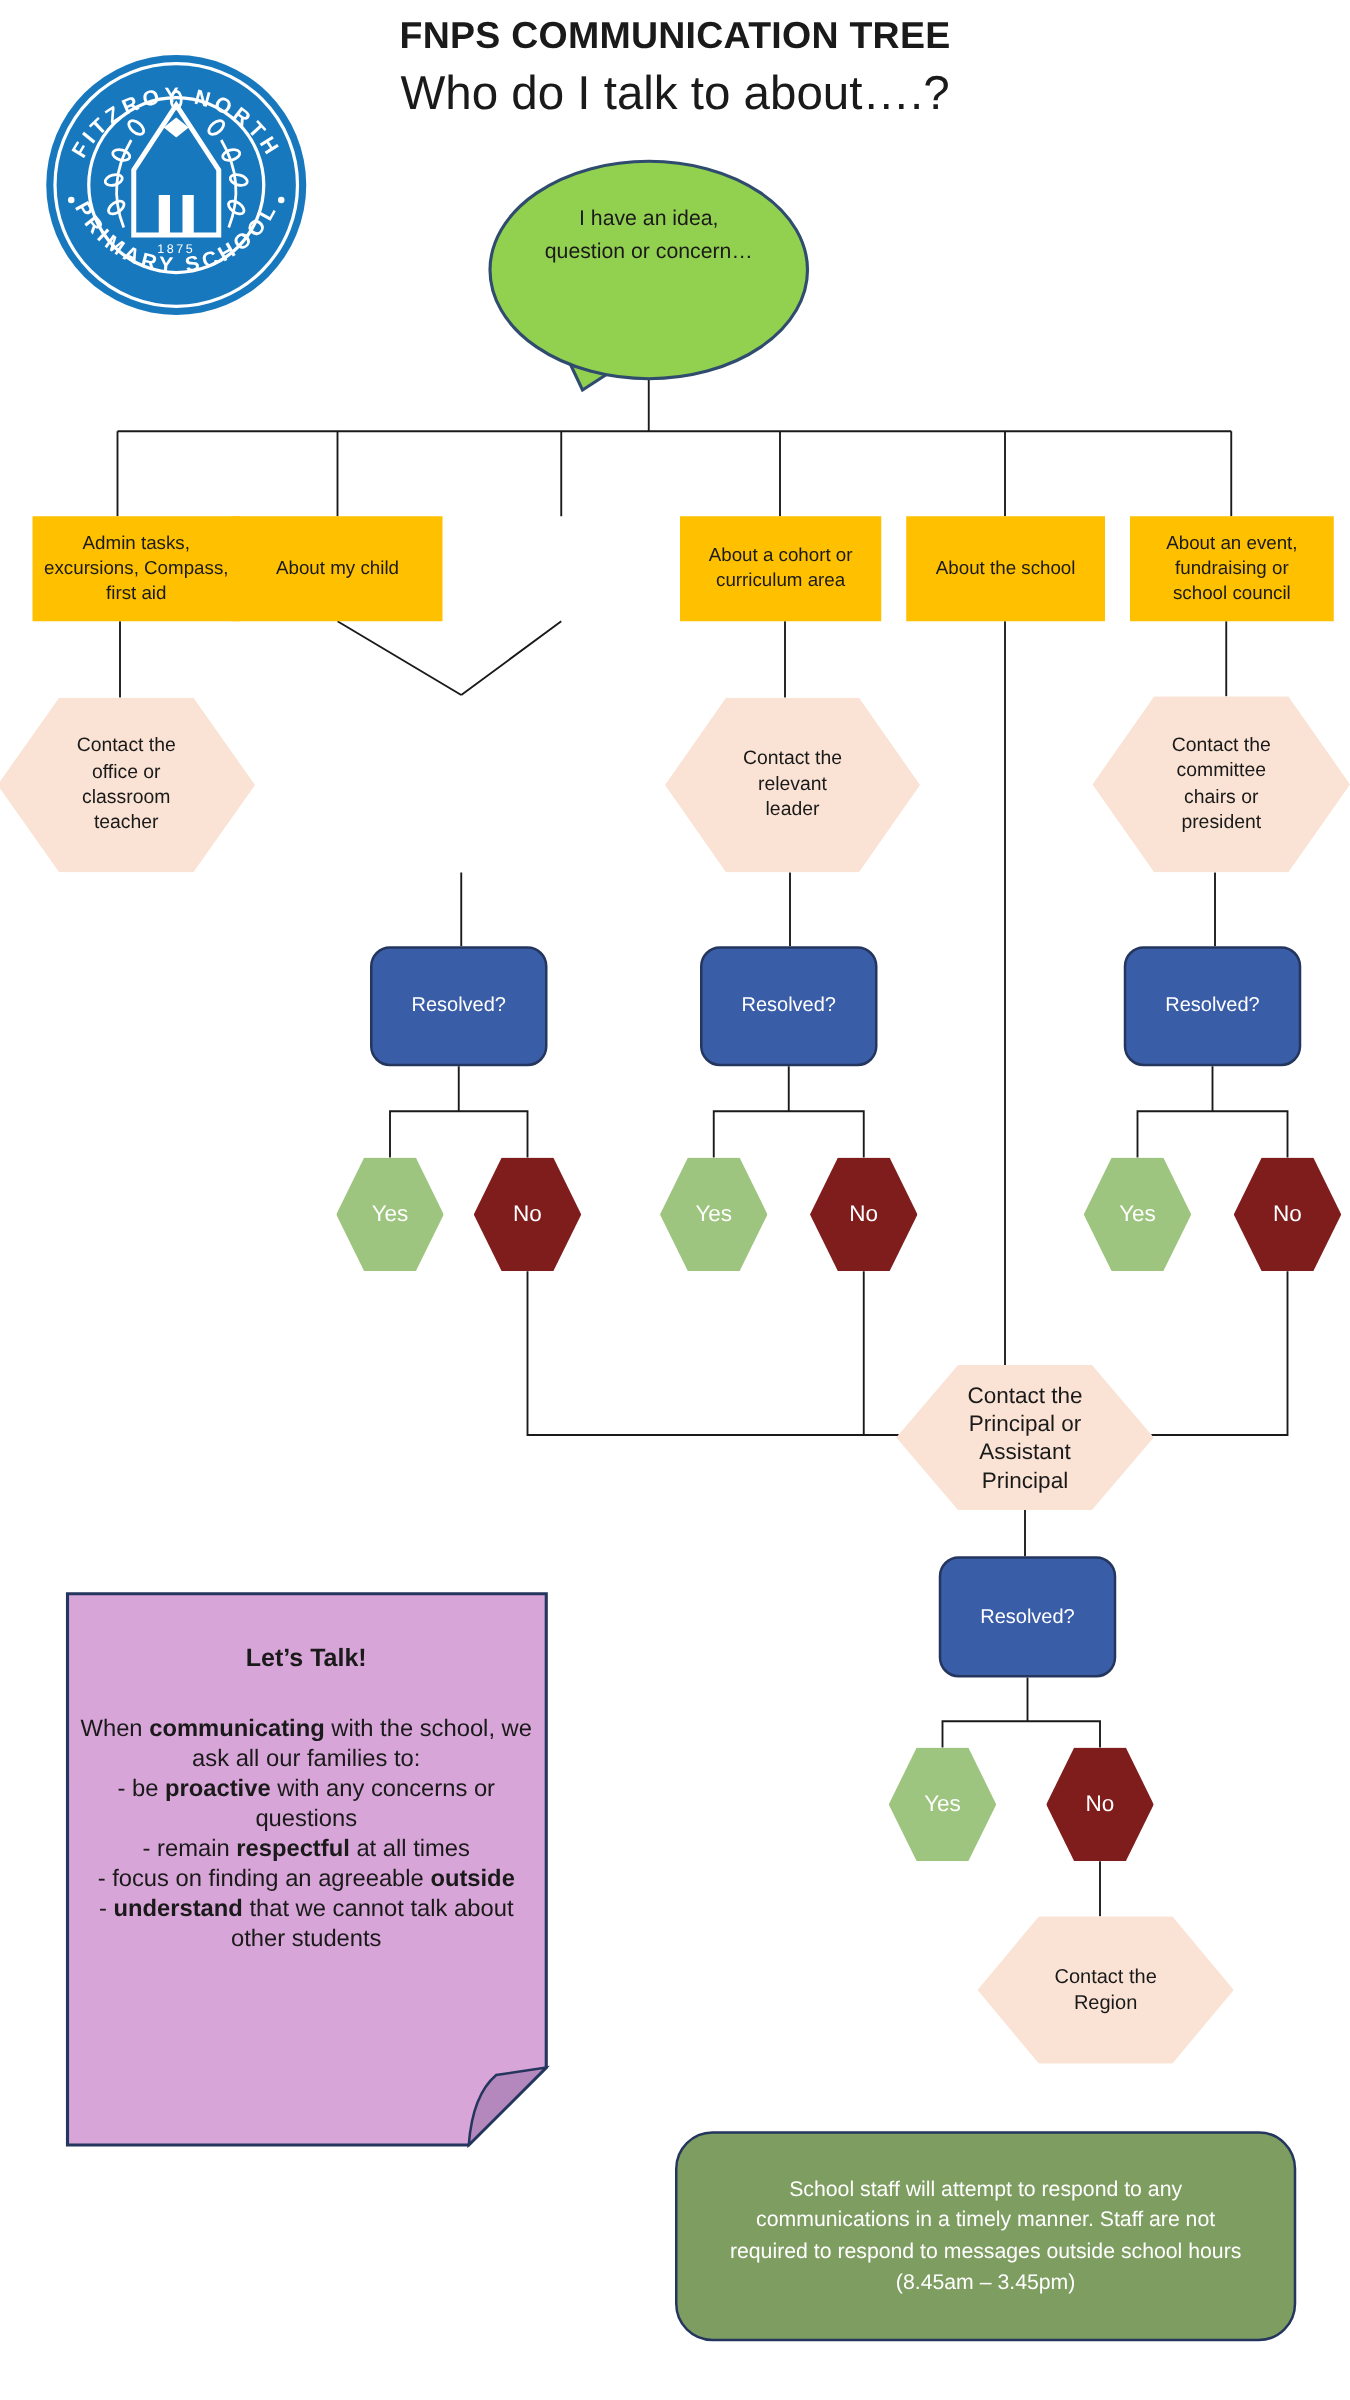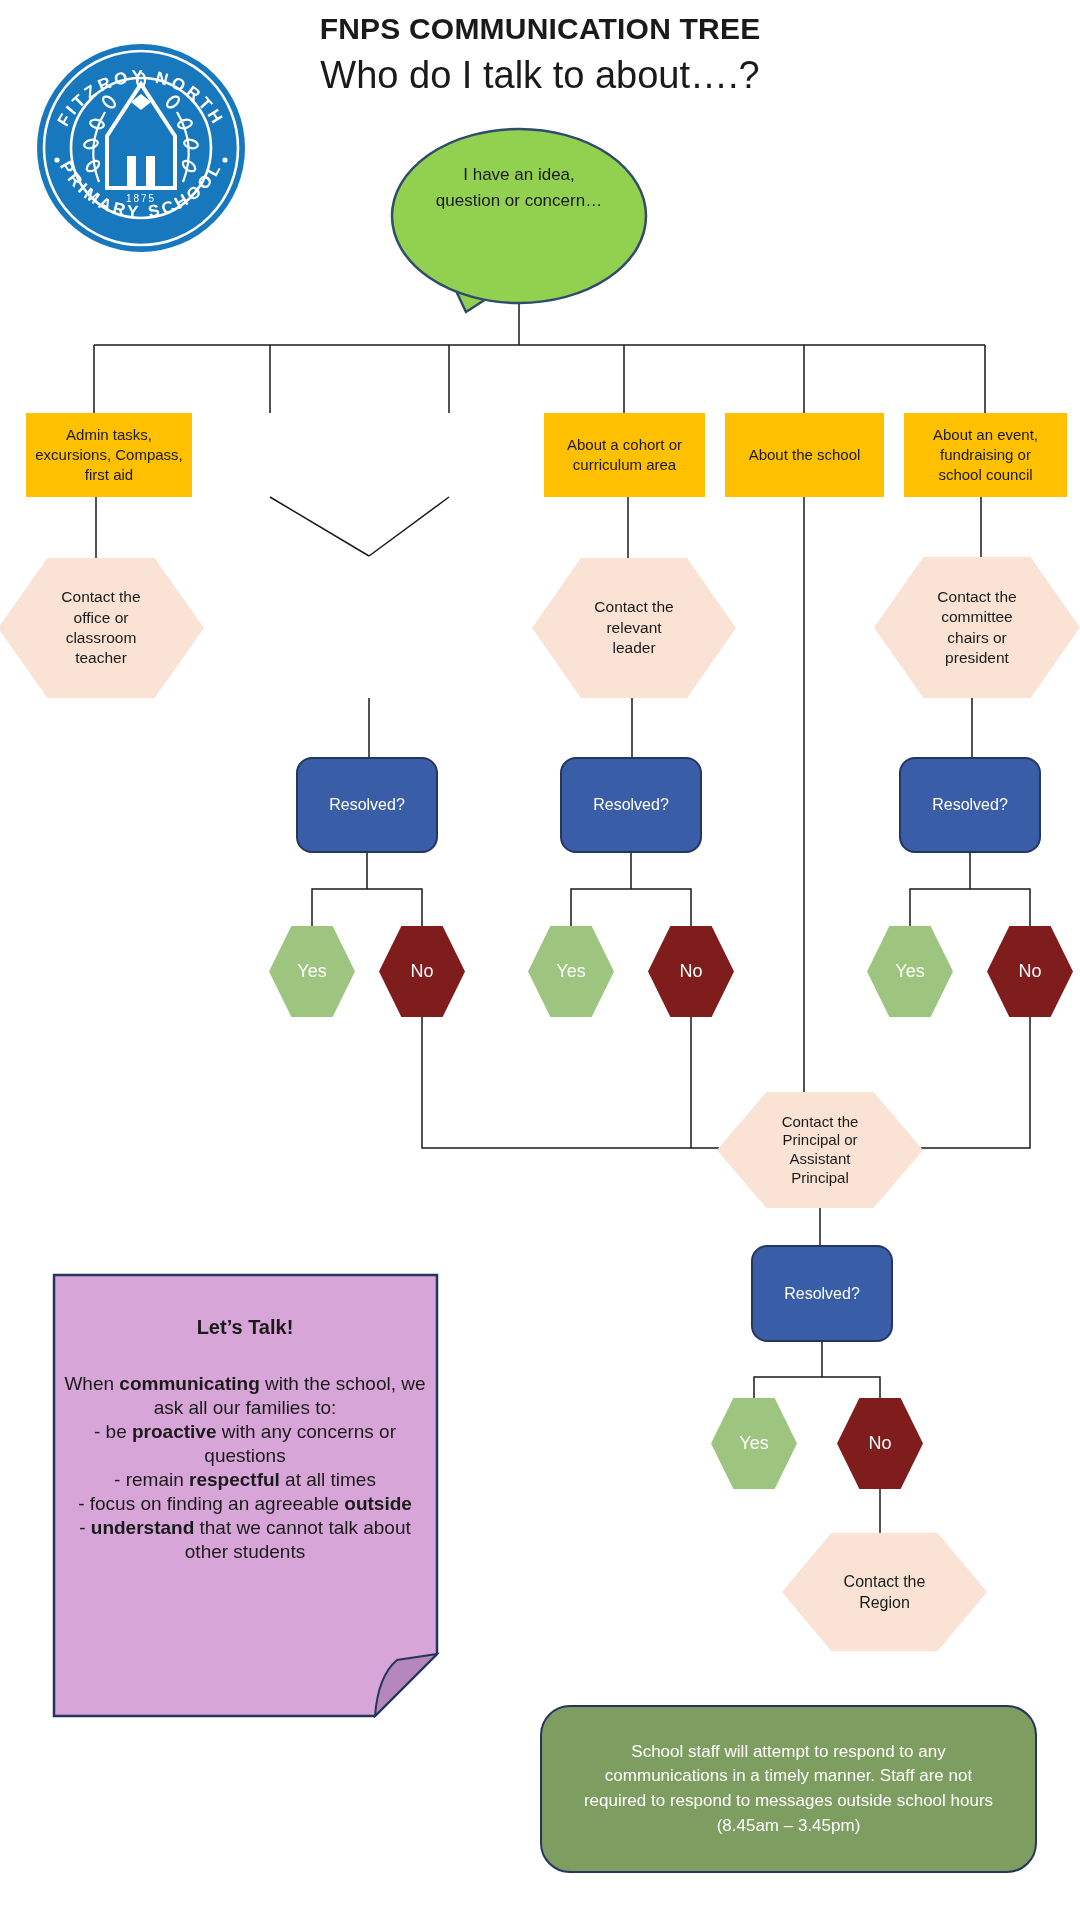--- a/index.html
+++ b/index.html
@@ -141,20 +141,23 @@
 
   <svg class="abs" style="left:380px; top:120px;" width="280" height="200" viewBox="0 0 280 200">
     <path d="M70,158 L120,170 L86,192 Z" fill="#92D050" stroke="#2F4B6E" stroke-width="2.5"></path>
     <ellipse cx="139" cy="96" rx="127" ry="87" fill="#92D050" stroke="#2F4B6E" stroke-width="2.5"></ellipse>
   </svg>
   <div class="bubble-text">I have an idea, question or concern…</div>
 
   <div class="topic" style="left:12px;  width:166px;margin-left:14px;">
       <span>Admin tasks, excursions, Compass, first aid</span>
     </div>
+  <div class="topic" style="left:186px; width:168px;">
+      <span>About my child</span>
+    </div>
   <div class="topic" style="left:544px; width:161px;">
       <span style="display:inline-block; width:130px;">About a cohort or curriculum area</span>
     </div>
   <div class="topic" style="left:725px; width:159px;">
       <span>About the school</span>
     </div>
   <div class="topic" style="left:904px; width:163px;">
       <span style="display:inline-block; width:118px;">About an event, fundraising or school council</span>
     </div>
 
@@ -191,21 +194,21 @@
       <span>No</span>
     </div>
   <div class="yn yes" style="left:867px; top:926px;">
       <span>Yes</span>
     </div>
   <div class="yn no" style="left:987px; top:926px;">
       <span>No</span>
     </div>
 
   <div class="hex" style="left:717px; top:1092px; width:206px; height:116px;">
-    <div class="inner" style="width:50%; font-size:15px; line-height:1.25;">Contact the Principal or Assistant Principal</div>
+    <div class="inner" style="width:50%; font-size:18px; line-height:1.25;">Contact the Principal or Assistant Principal</div>
   </div>
 
   <div class="resolved" style="left:751px; top:1245px; height:97px;">
       <span>Resolved?</span>
     </div>
 
   <div class="yn yes" style="left:711px; top:1398px;">
       <span>Yes</span>
     </div>
   <div class="yn no" style="left:837px; top:1398px;">

